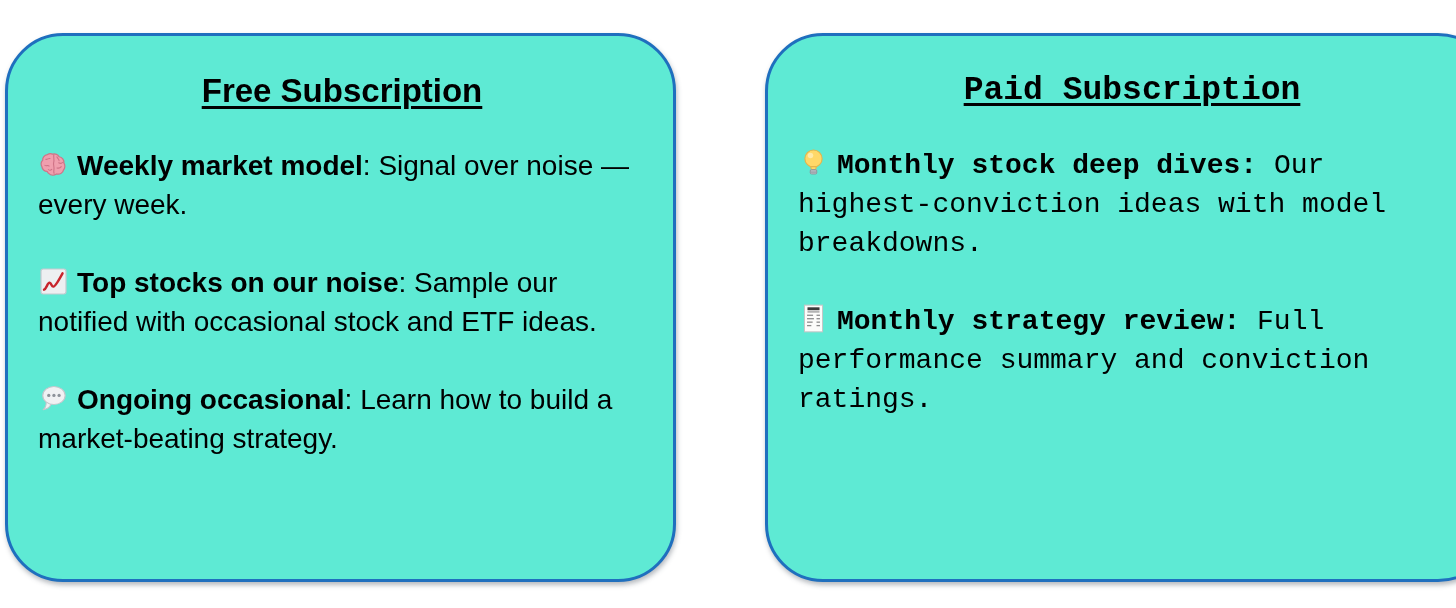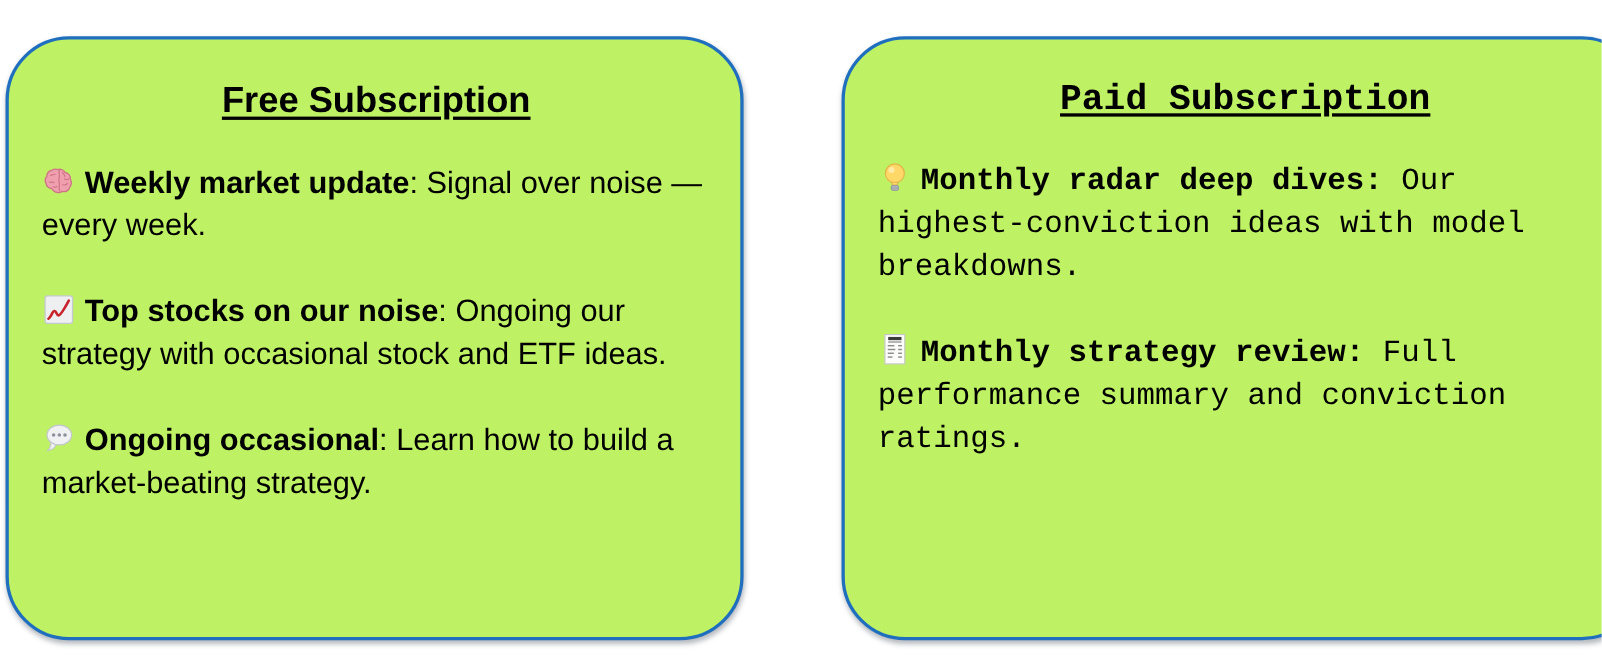--- a/index.html
+++ b/index.html
@@ -11,21 +11,21 @@
     color: #000000;
     overflow: hidden;
   }
   .card {
     position: absolute;
     top: 33px;
     height: 549px;
     box-sizing: border-box;
     border: 3px solid #1f6fbe;
     border-radius: 58px;
-    background: #bef264;
+    background: #5eead4;
     box-shadow: 1px 3px 5px rgba(60, 70, 85, 0.38);
     padding: 34px 27px 0 30px;
   }
   .card-free { left: 5px;   width: 671px; }
   .card-paid { left: 765px; width: 731px; font-family: Liberation Mono, monospace; }
 
   .card-title {
     text-align: center;
     font-size: 33px;
     font-weight: bold;
@@ -52,28 +52,28 @@
 
 <div class="card card-free">
   <h2 class="card-title">Free Subscription</h2>
   <div class="features">
 
     <p class="feature">
       <span class="icon"><svg viewBox="0 0 36 36" aria-hidden="true">
         <path d="M11 6.5C7.5 7 5 10 5.5 13c-2 1.5-2.6 5-1 7.5.3 3 3 5.5 6 5.5l1.5 2c2.5 2.5 6.5 3 9.5 1 3.5 1 7.5-1 8-4.5 2-2 2.3-6 .5-8.5.5-3.5-2-6.5-5.5-7-1-2.5-4.5-4-7.5-3-2-.8-4.5-.5-6 .5z" fill="#f09fae" stroke="#cf7387" stroke-width="1.4" stroke-linejoin="round"></path>
         <path d="M18.5 6c-1 4 .8 6-.3 9.5-.8 2.8 1 5.5.3 8.5-.4 1.8-.2 3.4.3 4.8" fill="none" stroke="#cf7387" stroke-width="1.3"></path>
         <path d="M9 12c2 .5 3-1.5 5-1M8 19c1.8 1 3.5-.5 5 .8M22 9c.5 2 2.5 2.5 2.5 4.5M24 16c1.5 1 3.5.5 4.5-.5M22 22c2 .5 4 0 5-1.5M12 24c1.5 1 3 .8 4-.3" fill="none" stroke="#cf7387" stroke-width="1.2" stroke-linecap="round"></path>
-      </svg></span><span class="b">Weekly market update</span><span>: Signal over noise — every week.</span>
+      </svg></span><span class="b">Weekly market model</span><span>: Signal over noise — every week.</span>
     </p>
 
     <p class="feature">
       <span class="icon"><svg viewBox="0 0 36 36" aria-hidden="true">
         <rect x="3.5" y="3.5" width="29" height="29" rx="2.5" fill="#edeff1" stroke="#c5cad0" stroke-width="1.4"></rect>
         <path d="M7 27.5C10 26.5 11 19 13.5 19.5s2 4.5 4.2 4.5S25 15 28.5 8.5" fill="none" stroke="#c8242c" stroke-width="2.8" stroke-linecap="round" stroke-linejoin="round"></path>
-      </svg></span><span class="b">Top stocks on our noise</span><span>: Ongoing our strategy with occasional stock and ETF ideas.</span>
+      </svg></span><span class="b">Top stocks on our noise</span><span>: Sample our notified with occasional stock and ETF ideas.</span>
     </p>
 
     <p class="feature">
       <span class="icon"><svg viewBox="0 0 36 36" aria-hidden="true">
         <path d="M9.5 21.5C9.8 26 8.5 29 6 31c4-.5 7.5-2.8 9-6z" fill="#f0f1f3" stroke="#c3c6cb" stroke-width="1.2" stroke-linejoin="round"></path>
         <ellipse cx="18.5" cy="14.5" rx="13" ry="10.5" fill="#f0f1f3" stroke="#c3c6cb" stroke-width="1.3"></ellipse>
         <circle cx="12.5" cy="14.5" r="1.9" fill="#8d929a"></circle>
             <circle cx="18.5" cy="14.5" r="1.9" fill="#8d929a"></circle>
             <circle cx="24.5" cy="14.5" r="1.9" fill="#8d929a"></circle>
       </svg></span><span class="b">Ongoing occasional</span><span>: Learn how to build a market-beating strategy.</span>
@@ -86,21 +86,21 @@
   <h2 class="card-title">Paid Subscription</h2>
   <div class="features">
 
     <p class="feature">
       <span class="icon"><svg viewBox="0 0 36 36" aria-hidden="true">
         <circle cx="18" cy="13.5" r="10" fill="#ffd868" stroke="#e3b44c" stroke-width="1.3"></circle>
         <circle cx="14.5" cy="10" r="3.2" fill="#ffeaa8"></circle>
         <path d="M14.8 22.8h6.4l-.7 3.4h-5z" fill="#ffd868" stroke="#e3b44c" stroke-width="1.2" stroke-linejoin="round"></path>
         <rect x="14.2" y="26.2" width="7.6" height="5.2" rx="1.6" fill="#c0c5cb" stroke="#8d929a" stroke-width="1"></rect>
         <path d="M14.2 28h7.6M14.2 29.8h7.6" stroke="#8d929a" stroke-width=".8"></path>
-      </svg></span><span class="b">Monthly radar deep dives:</span><span> Our highest-conviction ideas with model breakdowns.</span>
+      </svg></span><span class="b">Monthly stock deep dives:</span><span> Our highest-conviction ideas with model breakdowns.</span>
     </p>
 
 
     <p class="feature">
       <span class="icon"><svg viewBox="0 0 36 36" aria-hidden="true">
         <rect x="7.5" y="2.5" width="21" height="31" fill="#fcfcfa" stroke="#c6c6c6" stroke-width="1.2"></rect>
         <rect x="11" y="5" width="14" height="3.4" fill="#3a3a3a"></rect>
         <rect x="11" y="9.6" width="14" height="1.5" fill="#9a9a9a"></rect>
         <rect x="10.5" y="13.5" width="7" height="1.5" fill="#8c8c8c"></rect>
             <rect x="21.5" y="13.5" width="4" height="1.5" fill="#8c8c8c"></rect>

